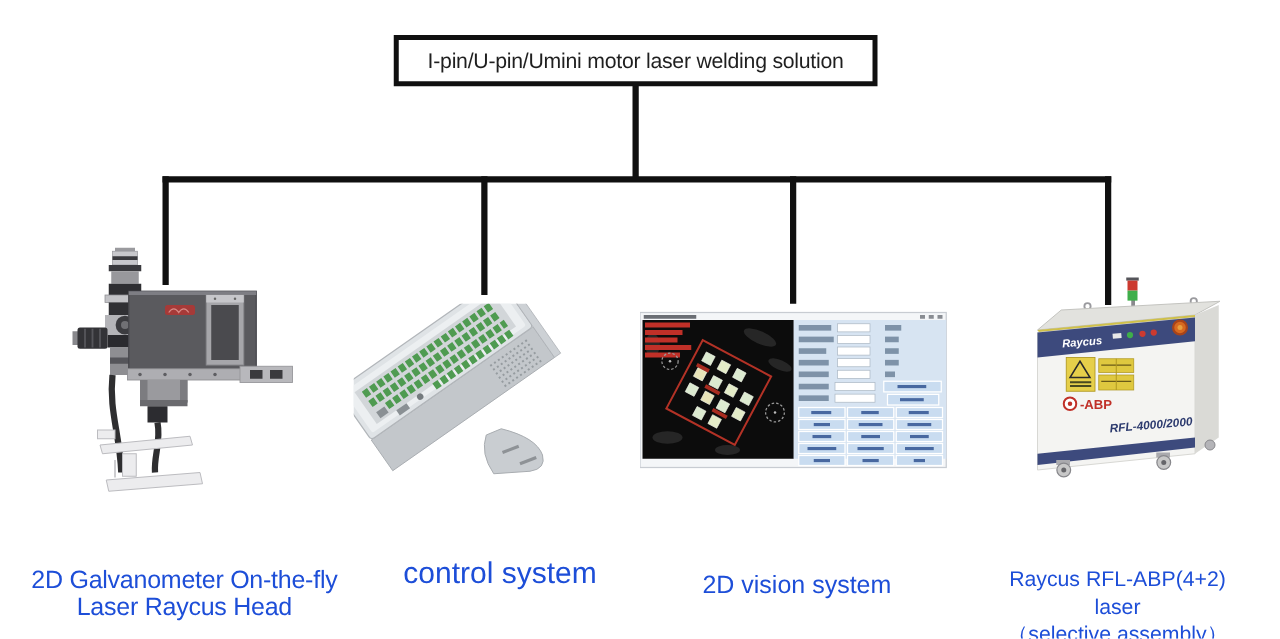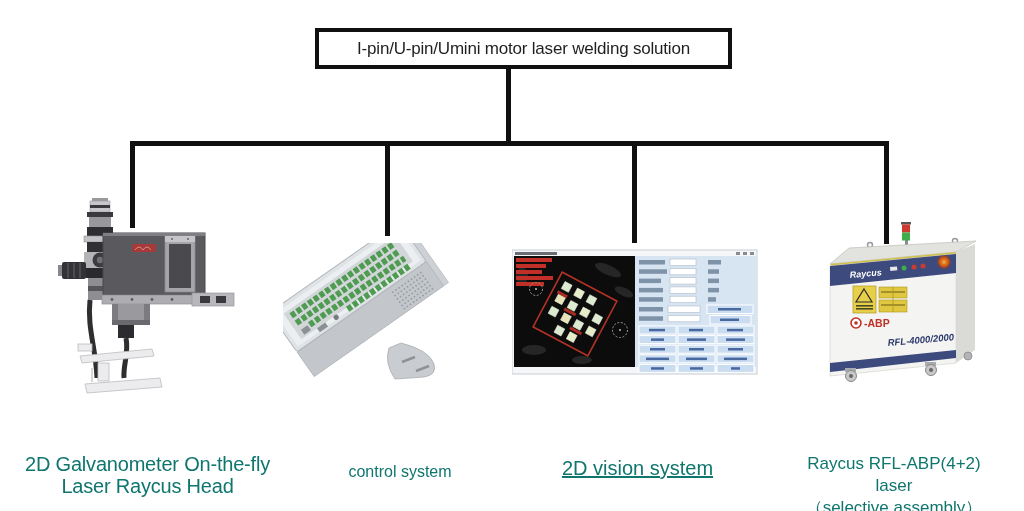--- a/index.html
+++ b/index.html
@@ -3,46 +3,46 @@
 <meta charset="utf-8">
 <style>
   * { margin:0; padding:0; box-sizing:border-box; }
   html,body { background:#ffffff; }
   .canvas {
     position:relative; width:1024px; height:511px; background:#ffffff;
     font-family:"Liberation Sans", sans-serif; color:#262626; overflow:hidden;
   }
   
   .title-box {
-    position:absolute; left:315px; top:28px; width:417px; height:41px;
+    position:absolute; left:315px; top:28px; width:387px; height:41px;
     border:4px solid #101010; background:#ffffff;
     display:flex; align-items:center; justify-content:center;
   }
   .title-box span { font-size:17px; letter-spacing:-0.2px; color:#1f1f1f; white-space:nowrap; }
   
   .line { position:absolute; background:#101010; }
   .trunk   { left:506px; top:66px;  width:5px;  height:77px; }
   .bus     { left:130px; top:141px; width:759px; height:5px; }
   .drop-1  { left:130px; top:141px; width:5px; height:87px; }
   .drop-2  { left:385px; top:141px; width:5px; height:95px; }
   .drop-3  { left:632px; top:141px; width:5px; height:102px; }
   .drop-4  { left:884px; top:141px; width:5px; height:103px; }
   
   .fig { position:absolute; }
   .fig svg { display:block; }
   .fig-galvo   { left:40px;  top:198px; }
   .fig-control { left:283px; top:243px; }
   .fig-vision  { left:512px; top:248px; }
   .fig-laser   { left:822px; top:218px; }
   
-  .comp-label { position:absolute; text-align:center; color:#0f766e; }
+  .comp-label { position:absolute; text-align:center; color:#1d4ed8; }
   .comp-label .l2 { display:block; }
   .label-1 { left:10px;  top:453px; width:275px; font-size:20px; line-height:22px; letter-spacing:-0.2px; }
-  .label-2 { left:310px; top:461px; width:180px; font-size:16px; line-height:22px; }
-  .label-3 { left:545px; top:457px; width:185px; font-size:20px; line-height:22px;text-decoration:underline; }
+  .label-2 { left:310px; top:448px; width:180px; font-size:24px; line-height:22px; }
+  .label-3 { left:545px; top:457px; width:185px; font-size:20px; line-height:22px; }
   .label-4 { left:788px; top:453px; width:212px; font-size:17px; line-height:22px; }
 </style>
 </head>
 <body>
 
 <div class="canvas">
 
   <div class="title-box">
     <span>I-pin/U-pin/Umini motor laser welding solution</span>
   </div>

